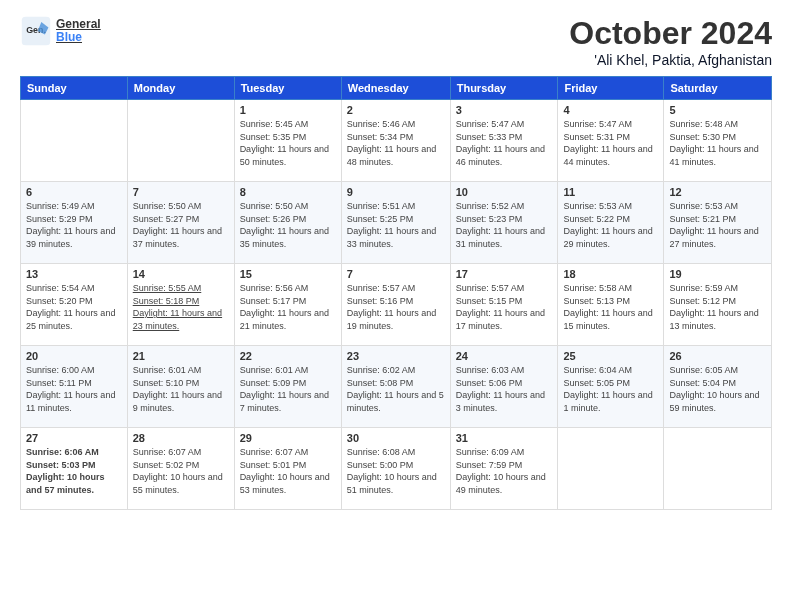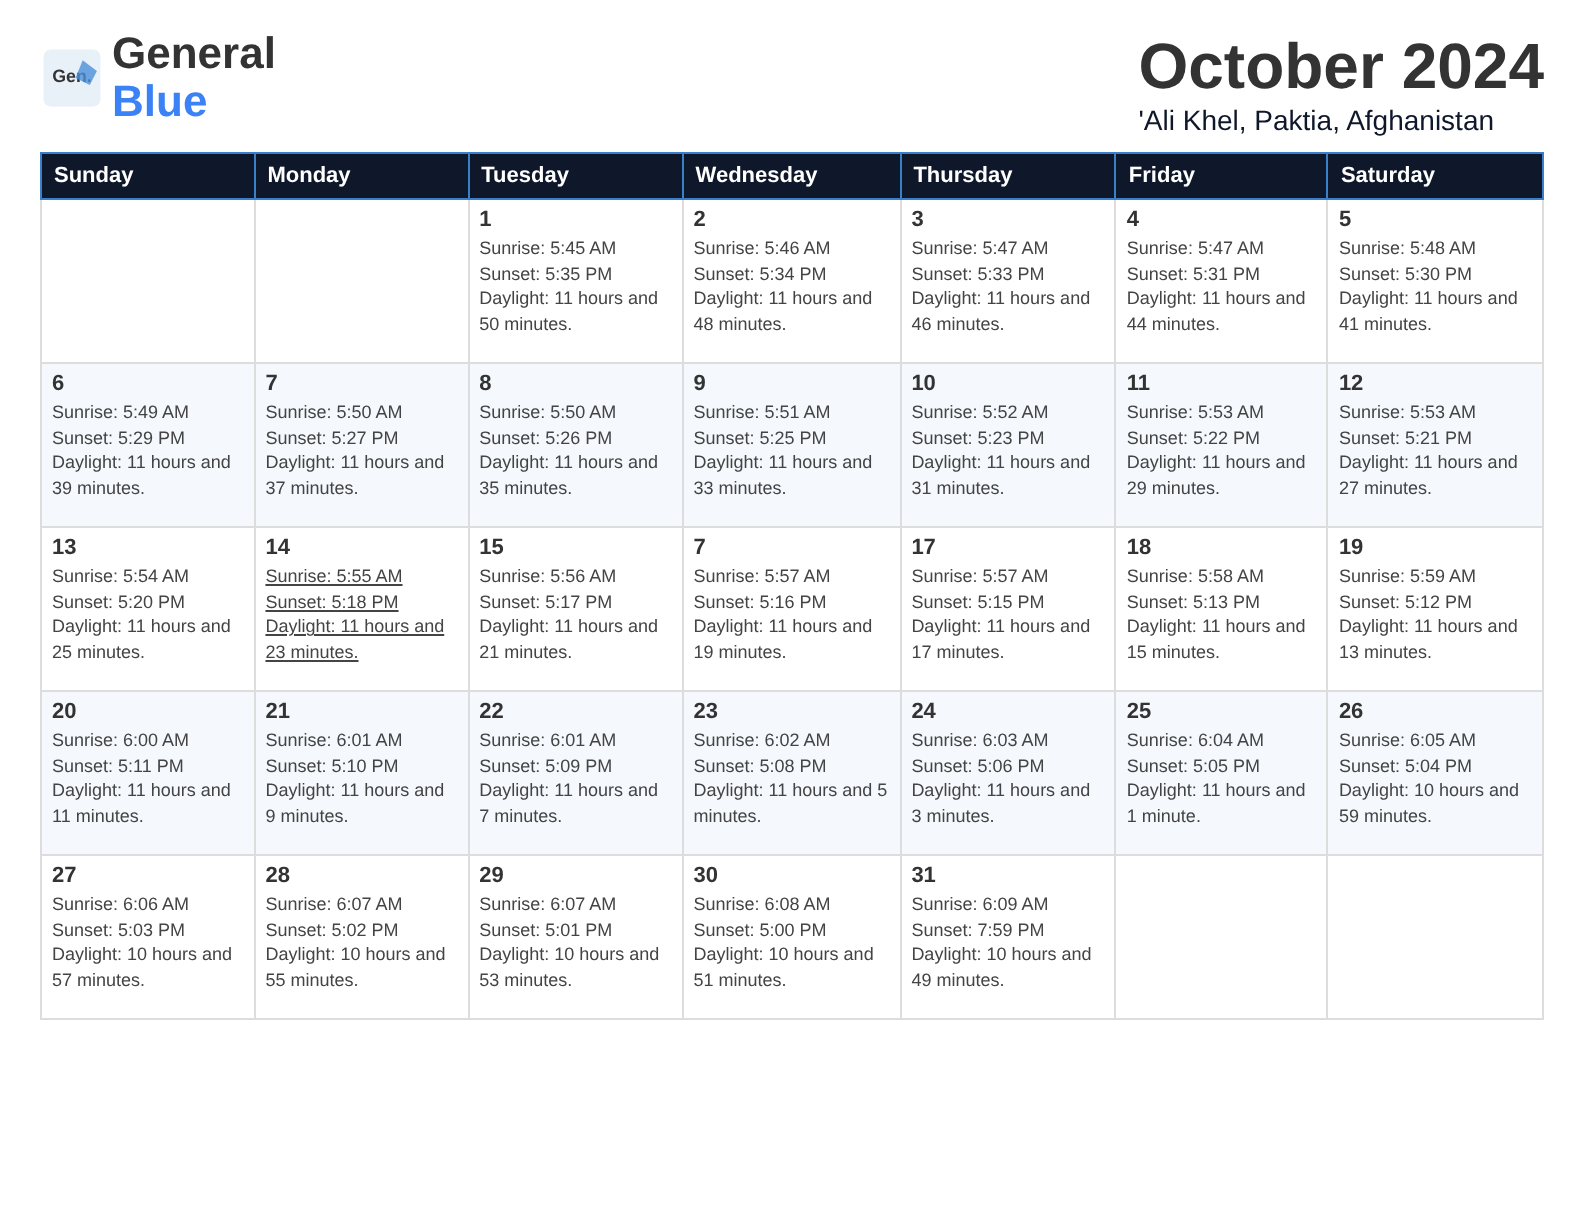--- a/index.html
+++ b/index.html
@@ -20,49 +20,50 @@
       justify-content: space-between;
       align-items: flex-start;
       margin-bottom: 8px;
     }
     .logo {
       display: flex;
       align-items: center;
       gap: 4px;
     }
     .logo-text {
-      font-size: 22px;
+      font-size: 12px;
       font-weight: bold;
       color: #333;
       line-height: 1.1;
+      text-decoration: underline;
     }
     .logo-text .blue { color: #3b82f6; }
     .logo-icon {
       width: 32px;
       height: 32px;
     }
     .title-section {
-      text-align: left;
+      text-align: right;
     }
     .month-title {
       font-size: 32px;
       font-weight: bold;
       color: #333;
     }
     .location {
       font-size: 14px;
       color: #0f172a;
     }
     .calendar {
       width: 100%;
       border-collapse: collapse;
       font-size: 9.5px;
     }
     .calendar th {
-      background: #0f172a;
+      background: #1d4ed8;
       color: white;
       text-align: left;
       padding: 5px 6px;
       font-size: 11px;
       border: 1px solid #3a80c9;
     }
     .calendar td {
       border: 1px solid #ddd;
       vertical-align: top;
       padding: 4px 5px;
@@ -289,21 +290,21 @@
           <td>
             <span class="day-number">26</span>
             <div class="day-info" style="white-space: pre-line;">Sunrise: 6:05 AM
 Sunset: 5:04 PM
 Daylight: 10 hours and 59 minutes.</div>
           </td>
         </tr>
         <tr>
           <td>
             <span class="day-number">27</span>
-            <div class="day-info" style="white-space: pre-line;">Sunrise: 6:06 AM
+            <div class="day-info" style="white-space: pre-line; font-weight: bold;">Sunrise: 6:06 AM
 Sunset: 5:03 PM
 Daylight: 10 hours and 57 minutes.</div>
           </td>
           <td>
             <span class="day-number">28</span>
             <div class="day-info" style="white-space: pre-line;">Sunrise: 6:07 AM
 Sunset: 5:02 PM
 Daylight: 10 hours and 55 minutes.</div>
           </td>
           <td>

